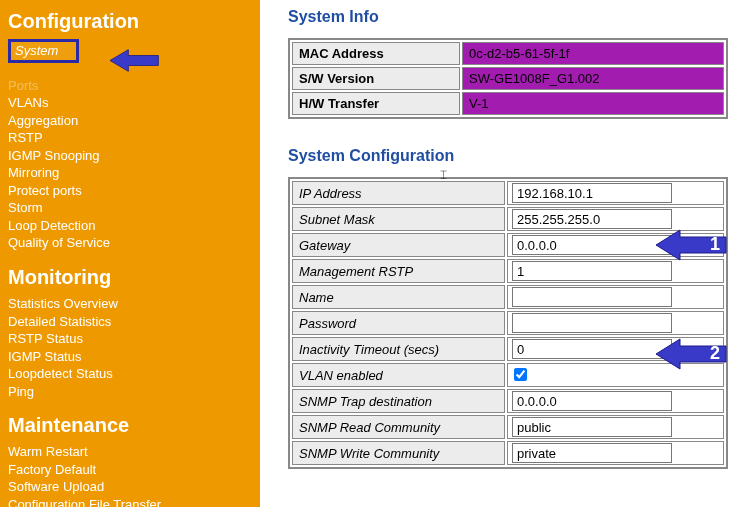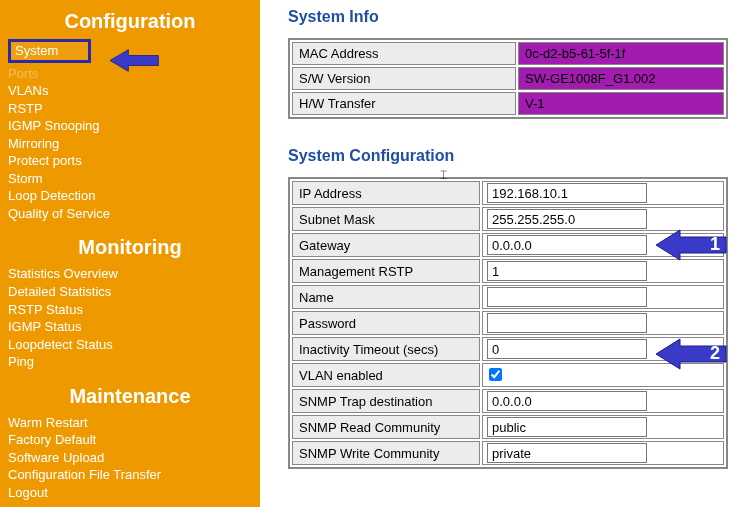--- a/index.html
+++ b/index.html
@@ -19,36 +19,36 @@
     background: #ef9900;
     color: #fff;
     padding: 6px 8px 8px 8px;
     flex-shrink: 0;
   }
   .sidebar h2 {
     margin: 4px 0 6px 0;
     font-size: 20px;
     font-weight: bold;
     color: #fff;
-    text-align: center;
   }
   .sidebar .section { margin-bottom: 14px; }
   .nav-item {
     display: block;
     color: #fff;
     font-size: 13px;
     line-height: 1.35;
     cursor: pointer;
   }
   .nav-selected {
     display: inline-block;
     border: 3px solid #2a2aa8;
     background: rgba(255,255,255,0.05);
-    padding: 0 30px 0 4px;
-    margin-bottom: 2px;
+    padding: 0 18px 0 4px;
+    margin-bottom: 14px;
+    font-style: italic;
   }
   .arrow1 {
     position: absolute;
     left: 110px;
     top: 48px;
     width: 50px;
     height: 28px;
   }
   .arrow1 svg, .callout svg { display: block; }
   .main {
@@ -72,36 +72,36 @@
   table.info td {
     border: 1px solid #888;
     padding: 3px 6px;
     font-size: 13px;
     background: #f0f0f0;
     background: #edecec;
   }
   table.info td.val {
     background: #a21caf;
   }
-  table.info td:first-child { width: 224px; }
+  table.info td:first-child { width: 168px; font-weight: bold; }
   table.cfg {
     border-collapse: separate;
     border-spacing: 2px;
     width: 440px;
     border: 2px solid #888;
   }
   table.cfg td {
     border: 1px solid #888;
     padding: 2px 6px;
     font-size: 13px;
     background: #edecec;
     height: 24px;
   }
   table.cfg td.val { background: #fff; padding: 1px 4px; }
-  table.cfg td:first-child { width: 188px; }
+  table.cfg td:first-child { width: 213px; font-style: italic; }
   table.cfg input[type=text], table.cfg input[type=password] {
     width: 160px;
     font-size: 13px;
     border: 1px solid #777;
     padding: 1px 4px;
     height: 20px;
   }
   table.cfg input[type=checkbox] { margin: 2px; }
   .callout {
     position: absolute;
@@ -129,20 +129,21 @@
 </style>
 </head>
 <body>
 
 <div class="sidebar" style="position:relative;">
   <div class="section">
     <h2>Configuration</h2>
     <span class="nav-item nav-selected">System</span>
     <span class="nav-item" style="opacity:.35">Ports</span>
     <span class="nav-item">VLANs</span>
+    <span class="nav-item">Aggregation</span>
     <span class="nav-item">RSTP</span>
     <span class="nav-item">IGMP Snooping</span>
     <span class="nav-item">Mirroring</span>
     <span class="nav-item">Protect ports</span>
     <span class="nav-item">Storm</span>
     <span class="nav-item">Loop Detection</span>
     <span class="nav-item">Quality of Service</span>
   </div>
 
   <div class="section">

